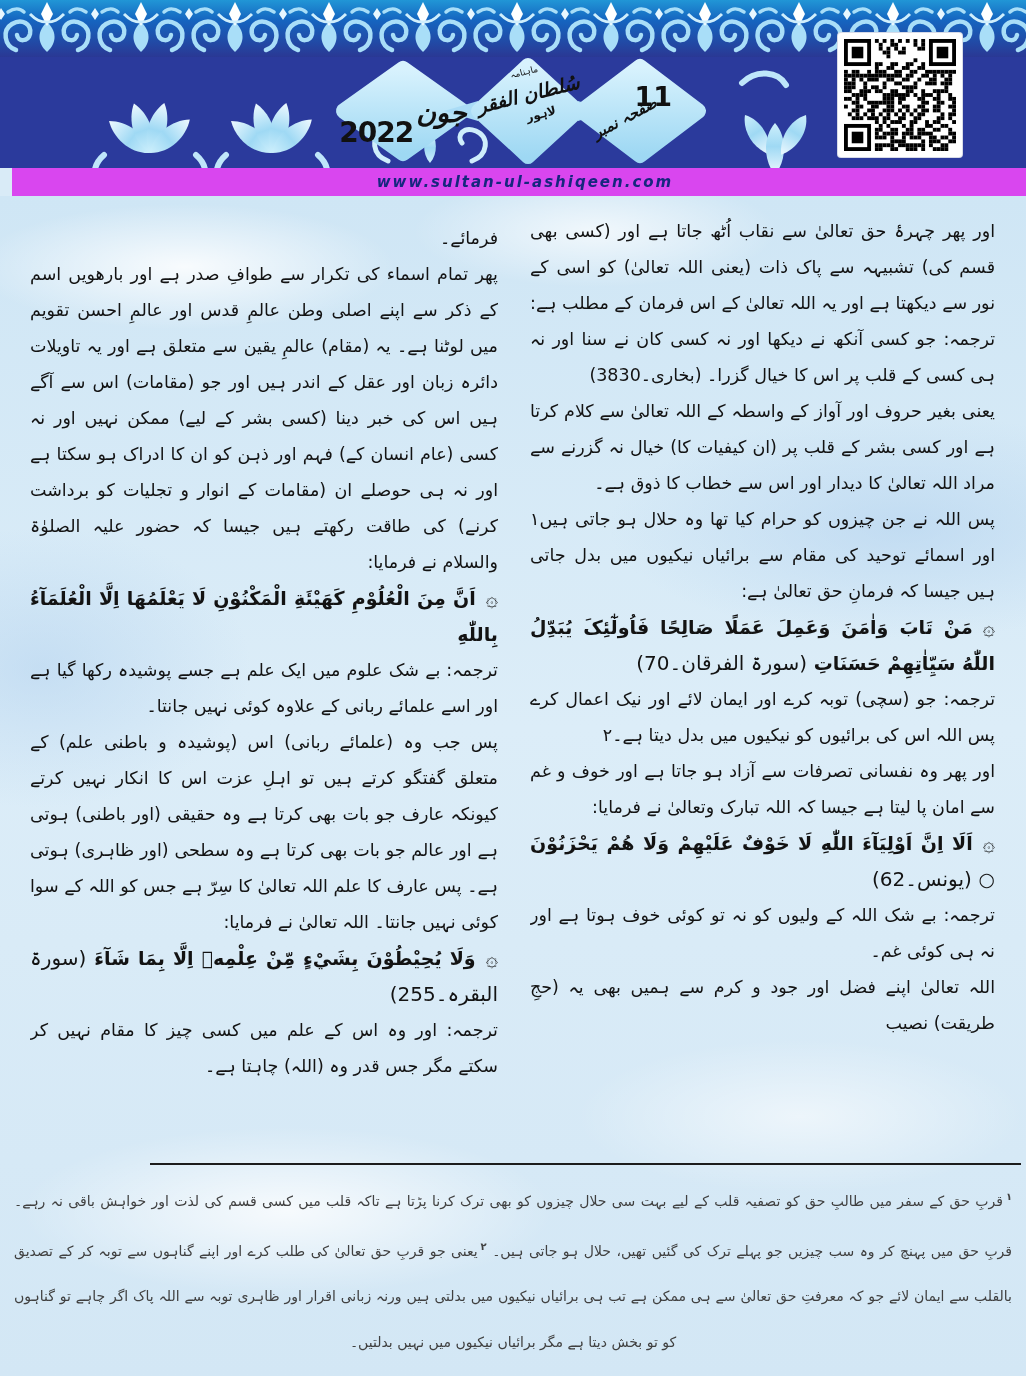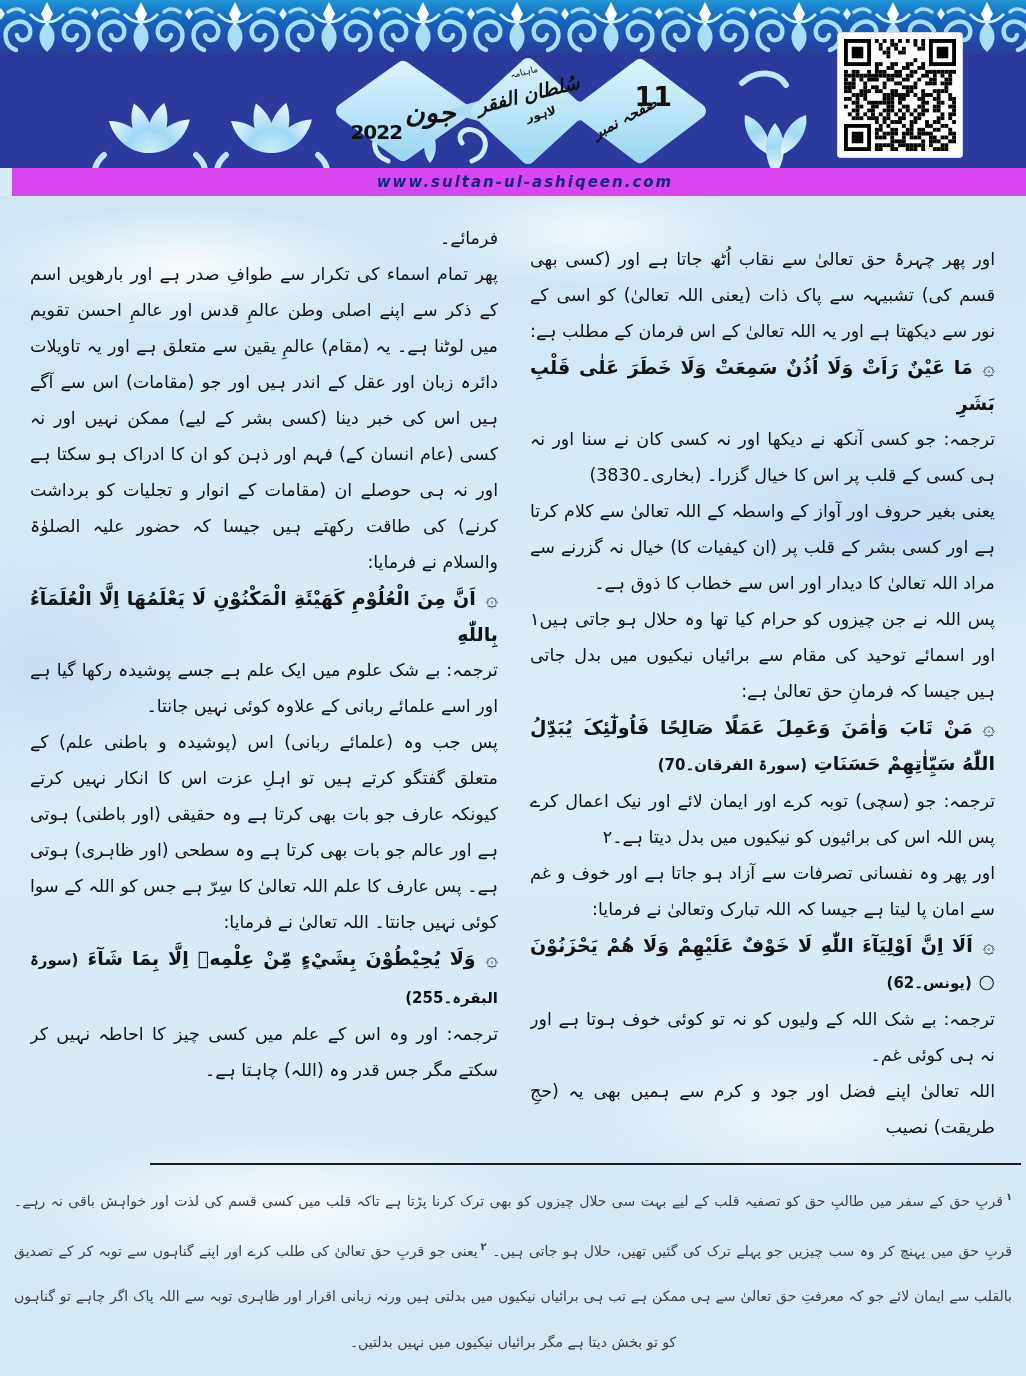--- a/index.html
+++ b/index.html
@@ -12,21 +12,21 @@
   .top-border svg{display:block}
 
   
   .header{position:absolute;left:0;top:57px;width:1026px;height:111px;
     background:#2b3a9c;overflow:visible;}
   .header .deco{position:absolute;left:0;top:0;}
   .badge-text{position:absolute;color:#111;direction:rtl;text-align:center;}
   .date-badge{left:346px;top:30px;width:114px;height:50px;display:flex;
     align-items:center;justify-content:center;gap:3px;}
   .date-month{font-size:27px;font-weight:bold;font-style:italic;}
-  .date-year{font-size:20px;font-weight:bold;font-style:normal;letter-spacing:-1px;margin-top:40px;}
+  .date-year{font-size:28px;font-weight:bold;font-style:normal;letter-spacing:-1px;margin-top:40px;}
   .logo-badge{left:474px;top:10px;width:108px;height:88px;}
   .logo-tagline{font-size:9px;transform:rotate(-14deg);margin-right:8px;}
   .logo-title{font-size:19px;font-weight:bold;font-style:italic;transform:rotate(-14deg);
     margin-top:6px;white-space:nowrap;}
   .logo-sub{font-size:12px;font-weight:bold;transform:rotate(-14deg);margin-top:2px;margin-left:26px;}
   .page-badge{left:584px;top:12px;width:112px;height:84px;}
   .pg-num{position:absolute;right:24px;top:12px;font-size:27px;font-weight:bold;}
   .pg-label{position:absolute;left:6px;top:40px;font-size:15px;font-weight:bold;
     font-style:italic;transform:rotate(-28deg);white-space:nowrap;}
 
@@ -47,26 +47,26 @@
     background:
       radial-gradient(ellipse 300px 90px at 18% 6%,rgba(255,255,255,.85),transparent 70%),
       radial-gradient(ellipse 260px 80px at 58% 3%,rgba(255,255,255,.7),transparent 70%),
       radial-gradient(ellipse 380px 120px at 28% 86%,rgba(255,255,255,.8),transparent 70%),
       radial-gradient(ellipse 320px 110px at 78% 78%,rgba(255,255,255,.55),transparent 70%),
       radial-gradient(ellipse 420px 160px at 88% 28%,rgba(176,208,238,.55),transparent 70%),
       radial-gradient(ellipse 300px 200px at 4% 40%,rgba(176,208,238,.5),transparent 70%),
       linear-gradient(180deg,#cfe6f5 0%,#dcedf8 45%,#d3e7f5 100%);}
   .col{position:absolute;top:17px;height:948px;overflow:hidden;color:#131313;
     font-size:17.5px;line-height:36px;text-align:justify;}
-  .col-r{right:31px;width:465px;margin-top:28px;}
+  .col-r{right:31px;width:465px;}
   .col-l{right:528px;width:468px;top:24px;}
   .para{margin:0;}
   .verse{margin:0;font-weight:bold;font-size:19px;}
   .vmark{font-size:21px;font-weight:normal;margin-left:10px;position:relative;top:1px;}
-  .vcite{font-weight:bold;font-size:15px;}
+  .vcite{font-weight:normal;font-size:20px;}
 
   
   .footnote-rule{position:absolute;left:150px;right:5px;top:1163px;height:2px;background:#1c1c1c;}
   .footnotes{position:absolute;left:14px;right:14px;top:1174px;direction:rtl;color:#404040;
     font-size:14px;line-height:46px;text-align:justify;text-align-last:center;}
   .footnotes sup{font-size:10px;font-weight:bold;margin-left:3px;}
 </style>
 </head>
 <body>
 
@@ -515,40 +515,39 @@
   </div>
 
   <div class="url-strip">
     <div class="url">www.sultan-ul-ashiqeen.com</div>
   </div>
 
   <div class="body-area">
 
     <div class="col col-r">
       <p class="para">اور پھر چہرۂ حق تعالیٰ سے نقاب اُٹھ جاتا ہے اور (کسی بھی قسم کی) تشبیہہ سے پاک ذات (یعنی اللہ تعالیٰ) کو اسی کے نور سے دیکھتا ہے اور یہ اللہ تعالیٰ کے اس فرمان کے مطلب ہے:</p>
-      <p class="verse"><span class="vmark">۞</span><span>مَا عَيْنٌ رَاَتْ وَلَا اُذُنٌ سَمِعَتْ وَلَا خَطَرَ عَلٰی قَلْبِ بَشَرِ</span></p>
       <p class="para">ترجمہ: جو کسی آنکھ نے دیکھا اور نہ کسی کان نے سنا اور نہ ہی کسی کے قلب پر اس کا خیال گزرا۔ (بخاری۔3830)</p>
       <p class="para">یعنی بغیر حروف اور آواز کے واسطہ کے اللہ تعالیٰ سے کلام کرتا ہے اور کسی بشر کے قلب پر (ان کیفیات کا) خیال نہ گزرنے سے مراد اللہ تعالیٰ کا دیدار اور اس سے خطاب کا ذوق ہے۔</p>
       <p class="para">پس اللہ نے جن چیزوں کو حرام کیا تھا وہ حلال ہو جاتی ہیں۱ اور اسمائے توحید کی مقام سے برائیاں نیکیوں میں بدل جاتی ہیں جیسا کہ فرمانِ حق تعالیٰ ہے:</p>
       <p class="verse"><span class="vmark">۞</span><span>مَنْ تَابَ وَاٰمَنَ وَعَمِلَ عَمَلًا صَالِحًا فَاُولٰٓئِکَ يُبَدِّلُ اللّٰهُ سَيِّاٰتِهِمْ حَسَنَاتِ</span> <span class="vcite">(سورۃ الفرقان۔70)</span></p>
       <p class="para">ترجمہ: جو (سچی) توبہ کرے اور ایمان لائے اور نیک اعمال کرے پس اللہ اس کی برائیوں کو نیکیوں میں بدل دیتا ہے۔۲</p>
       <p class="para">اور پھر وہ نفسانی تصرفات سے آزاد ہو جاتا ہے اور خوف و غم سے امان پا لیتا ہے جیسا کہ اللہ تبارک وتعالیٰ نے فرمایا:</p>
       <p class="verse"><span class="vmark">۞</span><span>اَلَا اِنَّ اَوْلِيَآءَ اللّٰهِ لَا خَوْفٌ عَلَيْهِمْ وَلَا هُمْ يَحْزَنُوْنَ ○</span> <span class="vcite">(یونس۔62)</span></p>
       <p class="para">ترجمہ: بے شک اللہ کے ولیوں کو نہ تو کوئی خوف ہوتا ہے اور نہ ہی کوئی غم۔</p>
       <p class="para">اللہ تعالیٰ اپنے فضل اور جود و کرم سے ہمیں بھی یہ (حجِ طریقت) نصیب</p>
     </div>
 
     <div class="col col-l">
       <p class="para">فرمائے۔</p>
       <p class="para">پھر تمام اسماء کی تکرار سے طوافِ صدر ہے اور بارھویں اسم کے ذکر سے اپنے اصلی وطن عالمِ قدس اور عالمِ احسن تقویم میں لوٹنا ہے۔ یہ (مقام) عالمِ یقین سے متعلق ہے اور یہ تاویلات دائرہ زبان اور عقل کے اندر ہیں اور جو (مقامات) اس سے آگے ہیں اس کی خبر دینا (کسی بشر کے لیے) ممکن نہیں اور نہ کسی (عام انسان کے) فہم اور ذہن کو ان کا ادراک ہو سکتا ہے اور نہ ہی حوصلے ان (مقامات کے انوار و تجلیات کو برداشت کرنے) کی طاقت رکھتے ہیں جیسا کہ حضور علیہ الصلوٰۃ والسلام نے فرمایا:</p>
       <p class="verse"><span class="vmark">۞</span><span>اَنَّ مِنَ الْعُلُوْمِ کَهَيْئَةِ الْمَکْنُوْنِ لَا يَعْلَمُهَا اِلَّا الْعُلَمَآءُ بِاللّٰهِ</span></p>
       <p class="para">ترجمہ: بے شک علوم میں ایک علم ہے جسے پوشیدہ رکھا گیا ہے اور اسے علمائے ربانی کے علاوہ کوئی نہیں جانتا۔</p>
       <p class="para">پس جب وہ (علمائے ربانی) اس (پوشیدہ و باطنی علم) کے متعلق گفتگو کرتے ہیں تو اہلِ عزت اس کا انکار نہیں کرتے کیونکہ عارف جو بات بھی کرتا ہے وہ حقیقی (اور باطنی) ہوتی ہے اور عالم جو بات بھی کرتا ہے وہ سطحی (اور ظاہری) ہوتی ہے۔ پس عارف کا علم اللہ تعالیٰ کا سِرّ ہے جس کو اللہ کے سوا کوئی نہیں جانتا۔ اللہ تعالیٰ نے فرمایا:</p>
       <p class="verse"><span class="vmark">۞</span><span>وَلَا يُحِيْطُوْنَ بِشَيْءٍ مِّنْ عِلْمِهٖ اِلَّا بِمَا شَآءَ</span> <span class="vcite">(سورۃ البقرہ۔255)</span></p>
-      <p class="para">ترجمہ: اور وہ اس کے علم میں کسی چیز کا احاطہ نہیں کر سکتے مگر جس قدر وہ (اللہ) چاہتا ہے۔</p>
+      <p class="para">ترجمہ: اور وہ اس کے علم میں کسی چیز کا مقام نہیں کر سکتے مگر جس قدر وہ (اللہ) چاہتا ہے۔</p>
     </div>
   </div>
 
   <div class="footnote-rule"></div>
   <div class="footnotes">
     <sup>۱</sup><span>قربِ حق کے سفر میں طالبِ حق کو تصفیہ قلب کے لیے بہت سی حلال چیزوں کو بھی ترک کرنا پڑتا ہے تاکہ قلب میں کسی قسم کی لذت اور خواہش باقی نہ رہے۔ قربِ حق میں پہنچ کر وہ سب چیزیں جو پہلے ترک کی گئیں تھیں، حلال ہو جاتی ہیں۔</span>
     <sup>۲</sup><span>یعنی جو قربِ حق تعالیٰ کی طلب کرے اور اپنے گناہوں سے توبہ کر کے تصدیق بالقلب سے ایمان لائے جو کہ معرفتِ حق تعالیٰ سے ہی ممکن ہے تب ہی برائیاں نیکیوں میں بدلتی ہیں ورنہ زبانی اقرار اور ظاہری توبہ سے اللہ پاک اگر چاہے تو گناہوں کو تو بخش دیتا ہے مگر برائیاں نیکیوں میں نہیں بدلتیں۔</span>
   </div>
 
 </div>

